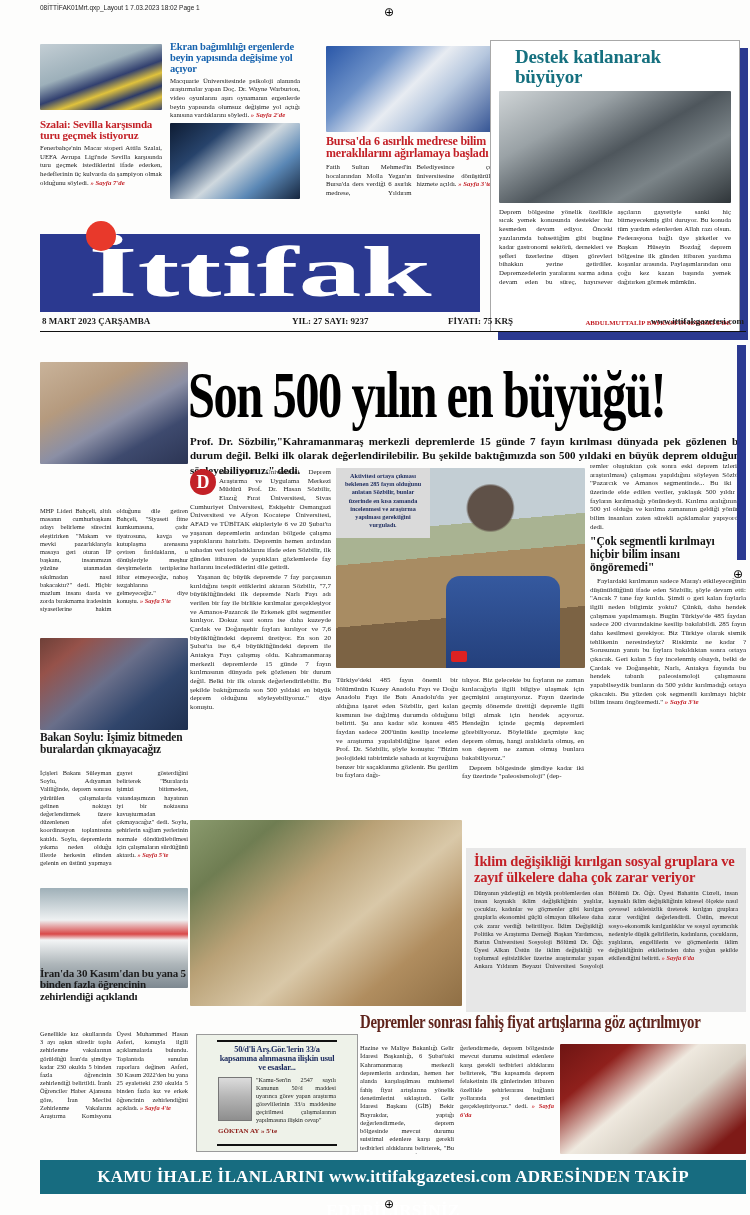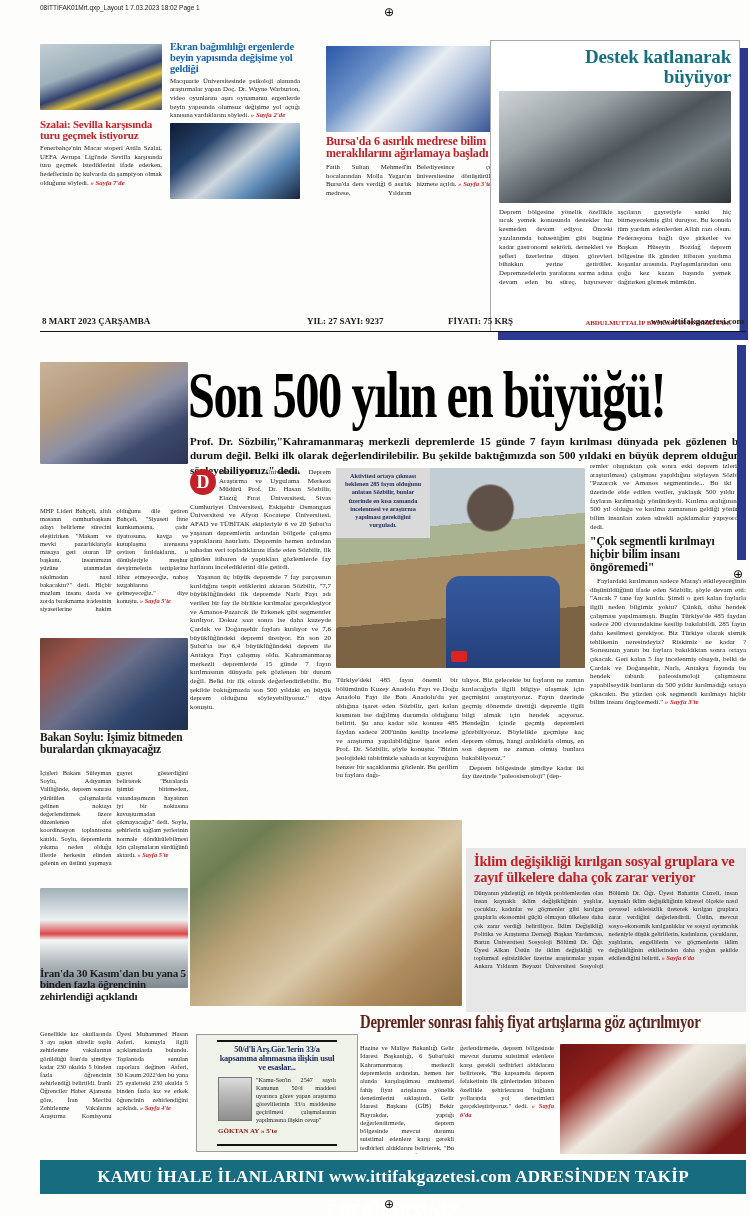--- a/index.html
+++ b/index.html
@@ -100,42 +100,46 @@
   <div class="abs slug" data-name="print-slug">08İTTİFAK01Mrt.qxp_Layout 1  7.03.2023  18:02  Page 1</div>
   <div class="abs regmark" style="left:384px;top:6px;" data-name="registration-mark-top">⊕</div>
 
   <div class="abs t1" data-name="teaser-szalai">
     <div class="photo ph-footballer" data-name="szalai-photo"></div>
     <h3 class="hl red" style="font-size:11px;margin-top:9px;" data-name="szalai-headline">Szalai: Sevilla karşısında turu geçmek istiyoruz</h3>
     <p class="body" style="margin-top:2px;" data-name="szalai-body"><span data-name="szalai-body-text">Fenerbahçe'nin Macar stoperi Attila Szalai, UEFA Avrupa Ligi'nde Sevilla karşısında turu geçmek istediklerini ifade ederken, hedeflerinin üç kulvarda da şampiyon olmak olduğunu söyledi.</span> <span class="ref" data-name="szalai-page-ref">» Sayfa 7'de</span></p>
   </div>
 
   <div class="abs t2" data-name="teaser-ekran">
-    <h3 class="hl blue" style="font-size:10.5px;" data-name="ekran-headline">Ekran bağımlılığı ergenlerde beyin yapısında değişime yol geldiği</h3>
+    <h3 class="hl blue" style="font-size:10.5px;" data-name="ekran-headline">Ekran bağımlılığı ergenlerde beyin yapısında değişime yol açıyor</h3>
     <p class="body" style="margin-top:2px;" data-name="ekran-body"><span data-name="ekran-body-text">Macquarie Üniversitesinde psikoloji alanında araştırmalar yapan Doç. Dr. Wayne Warburton, video oyunlarını aşırı oynamanın ergenlerde beyin yapısında olumsuz değişime yol açtığı kanısına vardıklarını söyledi.</span> <span class="ref" data-name="ekran-page-ref">» Sayfa 2'de</span></p>
     <div class="photo ph-ekran" style="margin-top:3px;" data-name="ekran-photo"></div>
   </div>
 
   <div class="abs t3" data-name="teaser-bursa">
     <div class="photo ph-bursa" data-name="bursa-photo"></div>
     <h3 class="hl red" style="font-size:12px;margin-top:3px;" data-name="bursa-headline">Bursa'da 6 asırlık medrese bilim meraklılarını ağırlamaya başladı</h3>
     <p class="body cols2" style="margin-top:3px;" data-name="bursa-body"><span data-name="bursa-body-text">Fatih Sultan Mehmed'in hocalarından Molla Yegan'ın Bursa'da ders verdiği 6 asırlık medrese, Yıldırım Belediyesince çocuk üniversitesine dönüştürülerek hizmete açıldı.</span> <span class="ref" data-name="bursa-page-ref">» Sayfa 3'te</span></p>
   </div>
 
   <div class="abs destek-box" data-name="destek-article-box">
-    <h2 class="hl teal" style="font-size:19px;text-align:right;margin-left:16px;" data-name="destek-headline">Destek katlanarak büyüyor</h2>
+    <h2 class="hl teal" style="font-size:19px;text-align:left;margin-left:16px;" data-name="destek-headline">Destek katlanarak büyüyor</h2>
     <div class="photo ph-destek" data-name="destek-photo"></div>
     <p class="body cols2" style="font-size:6.9px;height:108px;overflow:hidden;" data-name="destek-body">Deprem bölgesine yönelik özellikle sıcak yemek konusunda destekler hız kesmeden devam ediyor. Önceki yazılarımda bahsettiğim gibi bugüne kadar gastronomi sektörü, dernekleri ve şefleri üzerlerine düşen görevleri bihakkın yerine getirdiler. Depremzedelerin yaralarını sarma adına devam eden bu süreç, hayırsever aşçıların gayretiyle sanki hiç bitmeyecekmiş gibi duruyor. Bu konuda tüm yardım edenlerden Allah razı olsun. Federasyona bağlı üye şirketler ve Başkan Hüseyin Bozdağ deprem bölgesine ilk günden itibaren yardıma koşanlar arasında. Paylaşımlarından onu çoğu kez kazan başında yemek dağıtırken görmek mümkün.</p>
     <div class="byline" data-name="destek-byline">ABDULMUTTALİP BAYRAM'IN HABERİ 8'DE</div>
   </div>
 
+  <div class="abs masthead" data-name="masthead">
+    <div class="masthead-title" data-name="masthead-title">İttifak</div>
+    <div class="masthead-dot" data-name="masthead-red-dot"></div>
+  </div>
 
   <div class="abs datebar" data-name="date-bar">
     <span style="left:2px;" data-name="issue-date">8 MART 2023 ÇARŞAMBA</span>
-    <span style="left:267px;" data-name="issue-number">YIL: 27  SAYI: 9237</span>
+    <span style="left:252px;" data-name="issue-number">YIL: 27  SAYI: 9237</span>
     <span style="left:408px;" data-name="issue-price">FİYATI: 75 KRŞ</span>
     <span style="right:2px;" data-name="website-url">www.ittifakgazetesi.com</span>
   </div>
 
   <div class="abs lead-hl" data-name="lead-headline">Son 500 yılın en büyüğü!</div>
   <div class="abs lead-sub" data-name="lead-subhead">Prof. Dr. Sözbilir,"Kahramanmaraş merkezli depremlerde 15 günde 7 fayın kırılması dünyada pek gözlenen bir durum değil. Belki ilk olarak değerlendirilebilir. Bu şekilde baktığımızda son 500 yıldaki en büyük deprem olduğunu söyleyebiliyoruz." dedi.</div>
 
   <div class="abs photo ph-bahceli" data-name="bahceli-photo"></div>
   <p class="abs body cols2 bahceli-body" data-name="bahceli-body"><span data-name="bahceli-body-text">MHP Lideri Bahçeli, altılı masanın cumhurbaşkanı adayı belirleme sürecini eleştirirken "Makam ve mevki pazarlıklarıyla masaya geri oturan İP başkanı, insanımızın yüzüne utanmadan sıkılmadan nasıl bakacaktır?" dedi. Hiçbir mazlum insanı darda ve zorda bırakmama iradesinin siyasetlerine hakim olduğunu dile getiren Bahçeli, "Siyaseti fitne kumkumasına, çadır tiyatrosuna, kavga ve kutuplaşma arenasına çeviren fırıldakların, u dönüşleriyle meşhur devşirmelerin tertiplerine itibar etmeyeceğiz, nahoş tezgahlarına gelmeyeceğiz." diye konuştu.</span> <span class="ref" data-name="bahceli-page-ref">» Sayfa 5'te</span></p>
 

